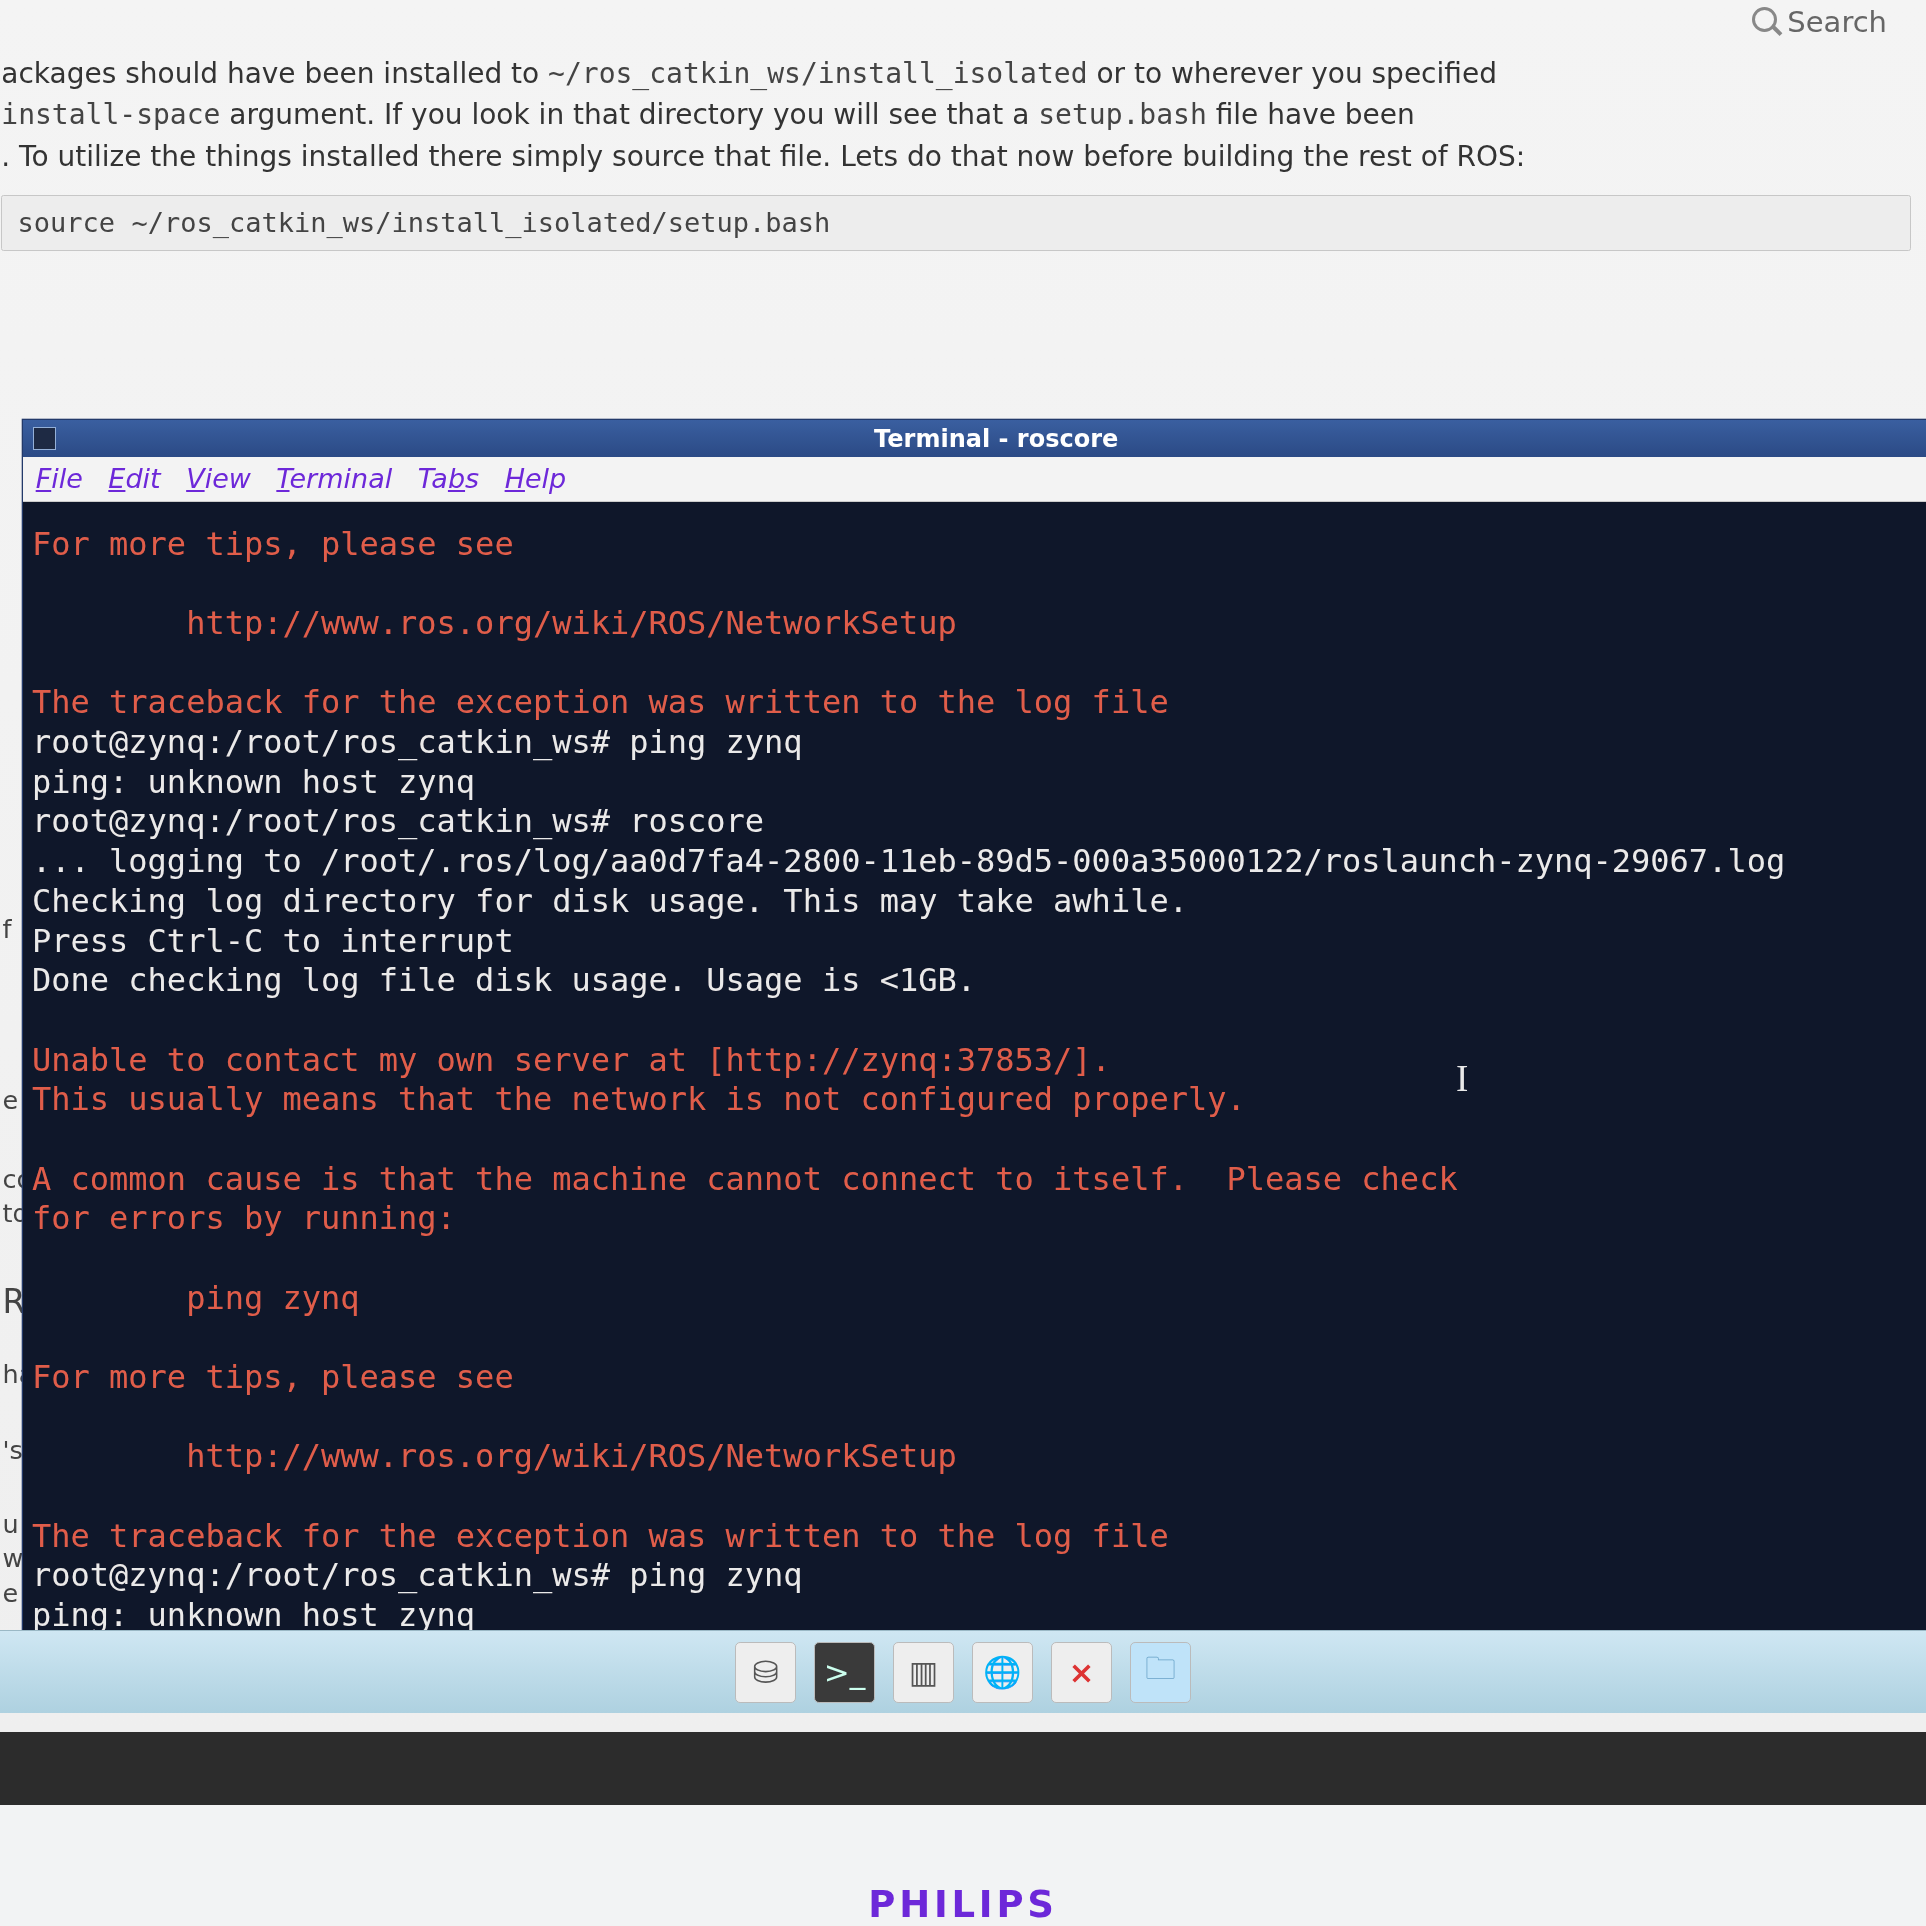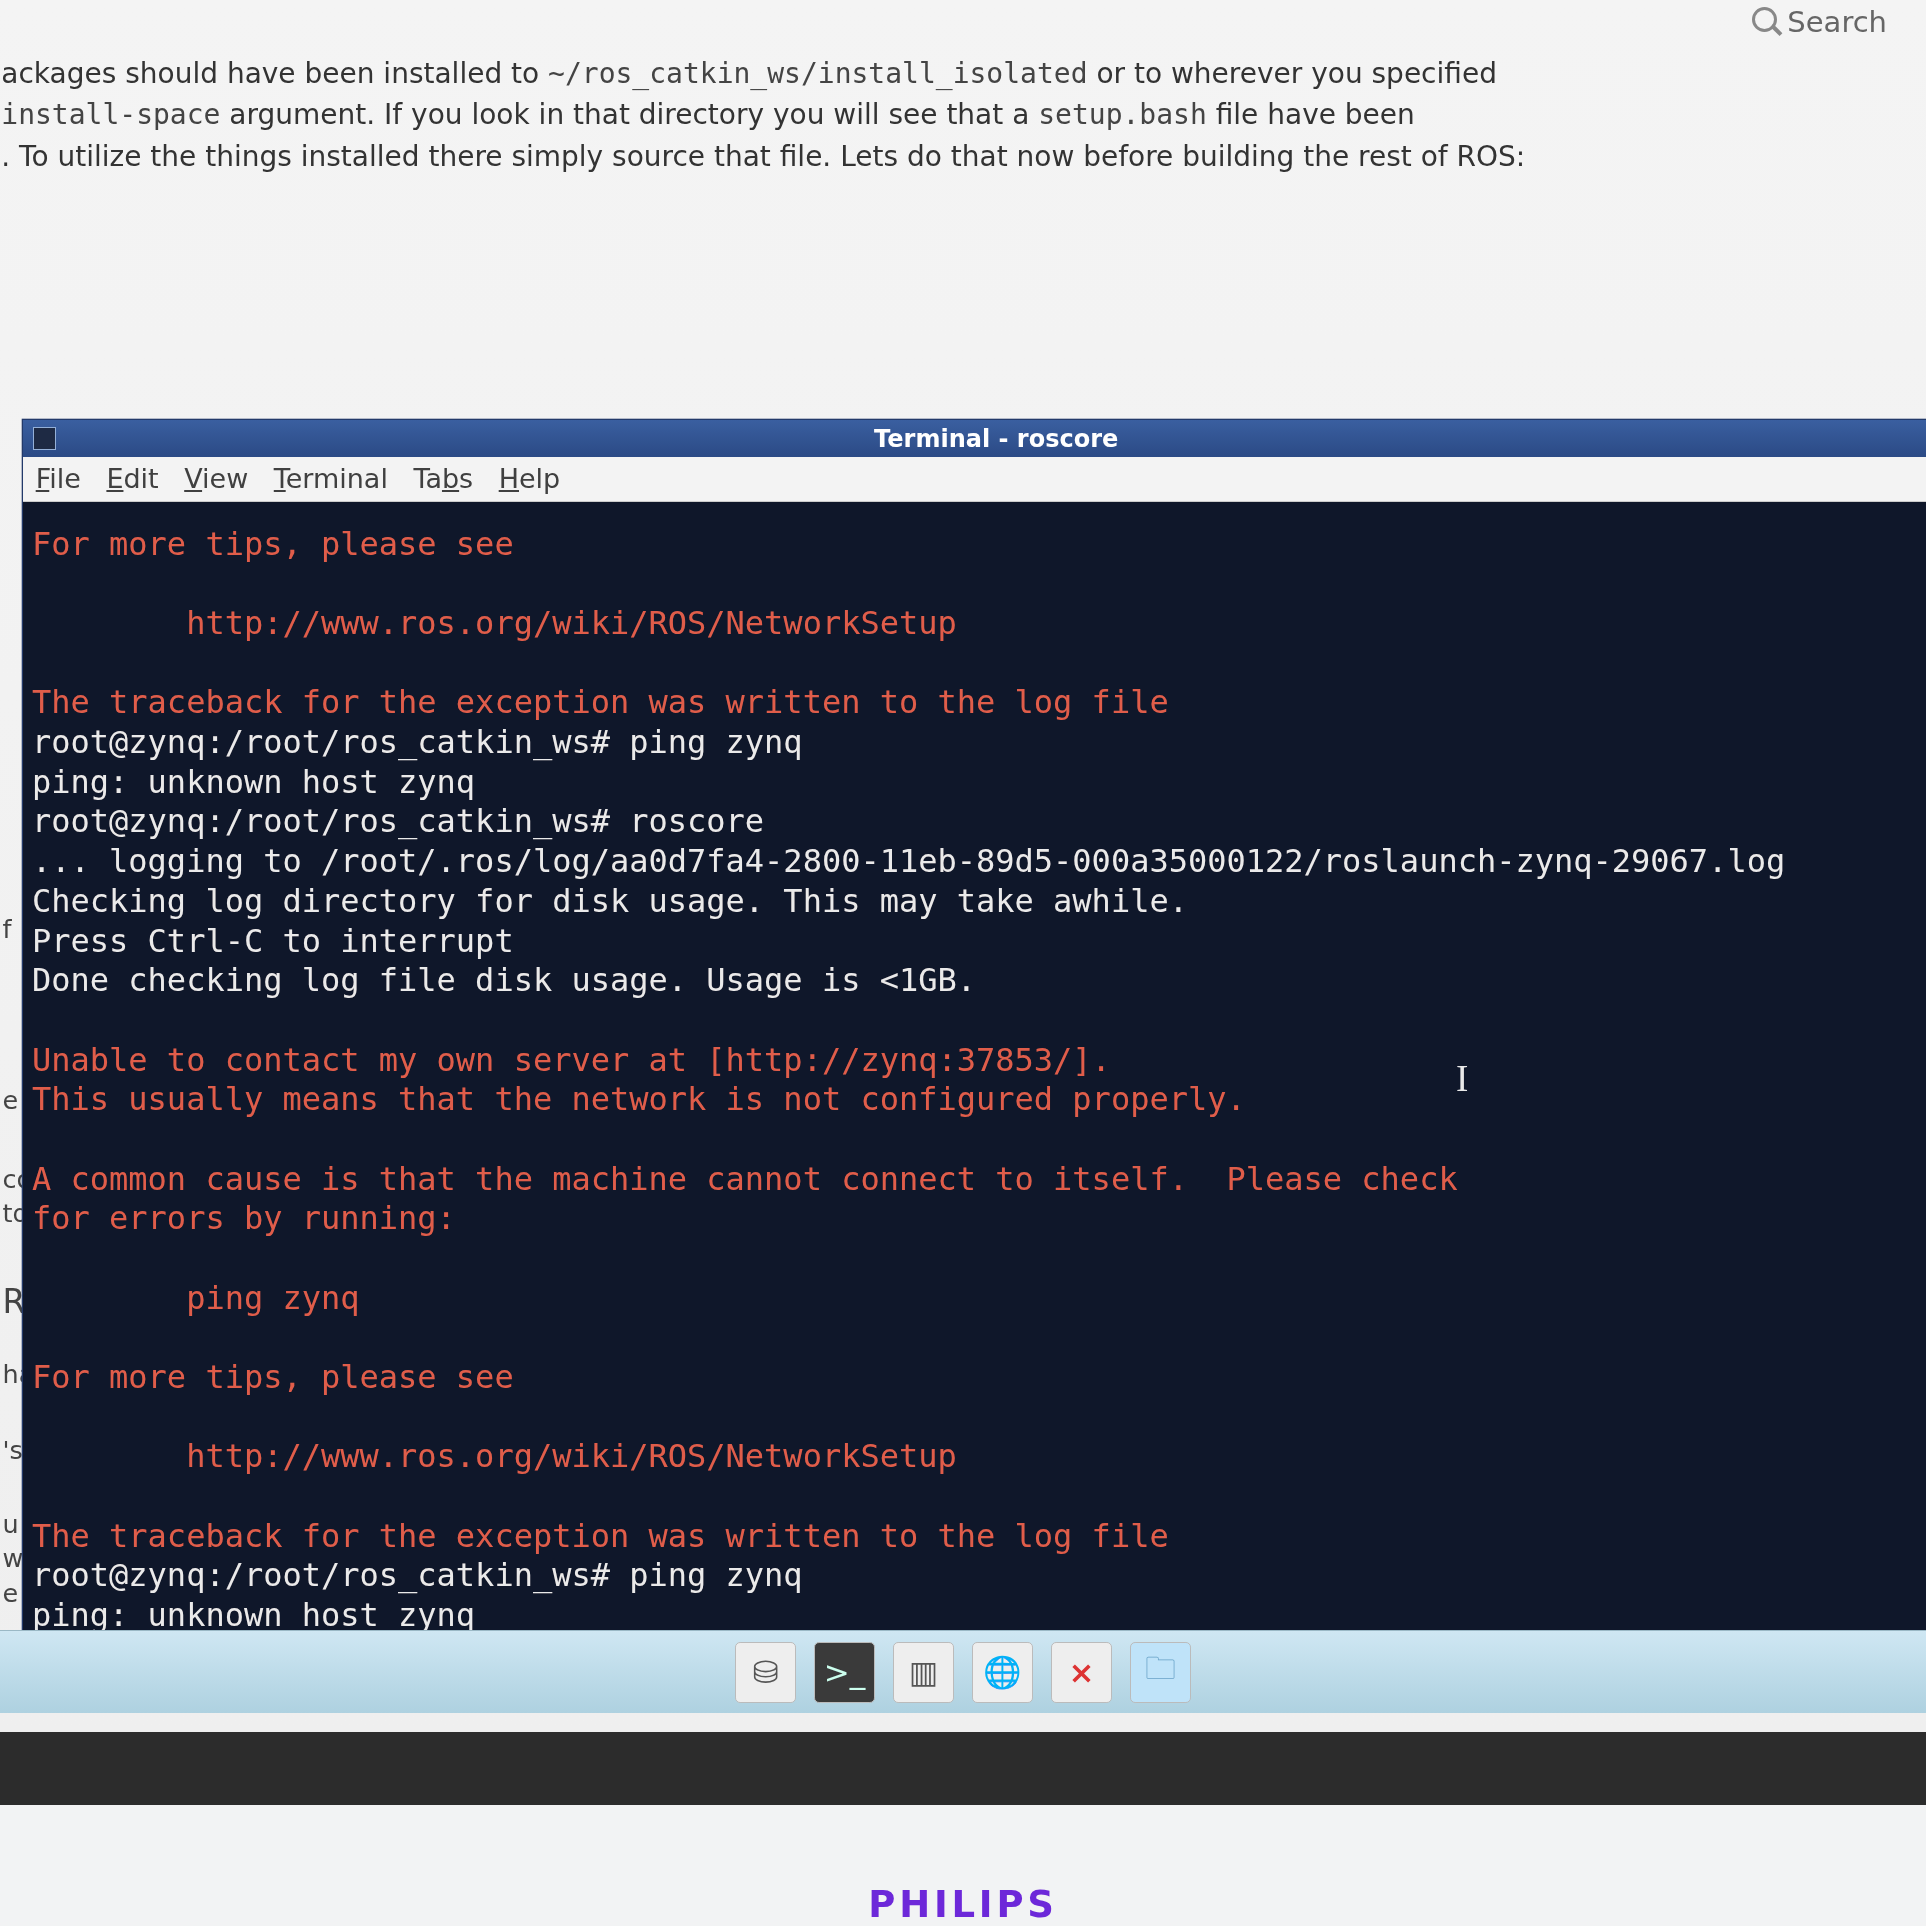--- a/index.html
+++ b/index.html
@@ -144,21 +144,22 @@
   }
   .term-titlebar .ttitle{
     flex:1; text-align:center; font-weight:600;
   }
   .term-menubar{
     background:#f3f3f3;
     border-bottom:0.6px solid #ccc;
     display:flex; gap:25.5px;
     padding:6.4px 12.7px;
     font-size:27px;
-    color:#404040;
+    color:#6d28d9;
+    font-style:italic;
   }
   .term-menubar span u{ text-decoration:underline; }
 
   .term-body{
     background:#0f172a;
     font-family:"DejaVu Sans Mono","Liberation Mono",monospace;
     font-size:32px;
     line-height:1.24;
     color:#e6e6e6;
     padding:23px 12.7px 5.1px 9px;
@@ -200,20 +201,21 @@
 
       <div class="wiki-body">
         <p>
           <span>ackages should have been installed to </span><code>~/ros_catkin_ws/install_isolated</code><span> or to wherever you specified</span>
         </p>
         <p>
           <span> </span><code>install-space</code><span> argument. If you look in that directory you will see that a </span><code>setup.bash</code><span> file have been</span>
         </p>
         <p>. To utilize the things installed there simply source that file. Lets do that now before building the rest of ROS:</p>
 
+        <div class="codebox">source ~/ros_catkin_ws/install_isolated/setup.bash</div>
 
       </div>
 
       <span class="bg-p" style="top:912px">f</span>
       <span class="bg-p" style="top:1083px">e</span>
       <span class="bg-p" style="top:1162px">co</span>
       <span class="bg-p" style="top:1196px">td</span>
       <span class="bg-p" style="top:1280px;font-size:33px">R</span>
       <span class="bg-p" style="top:1357px">ha</span>
       <span class="bg-p" style="top:1433px">'sr</span>

